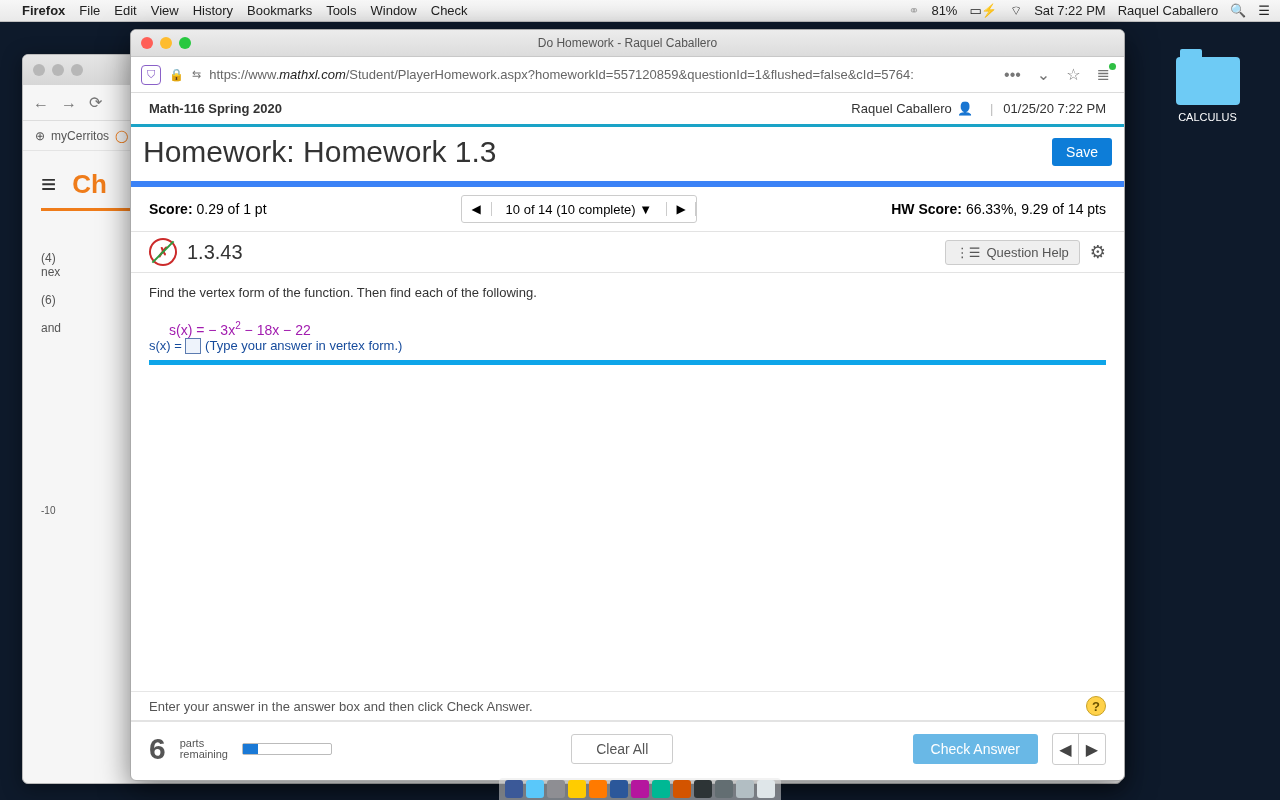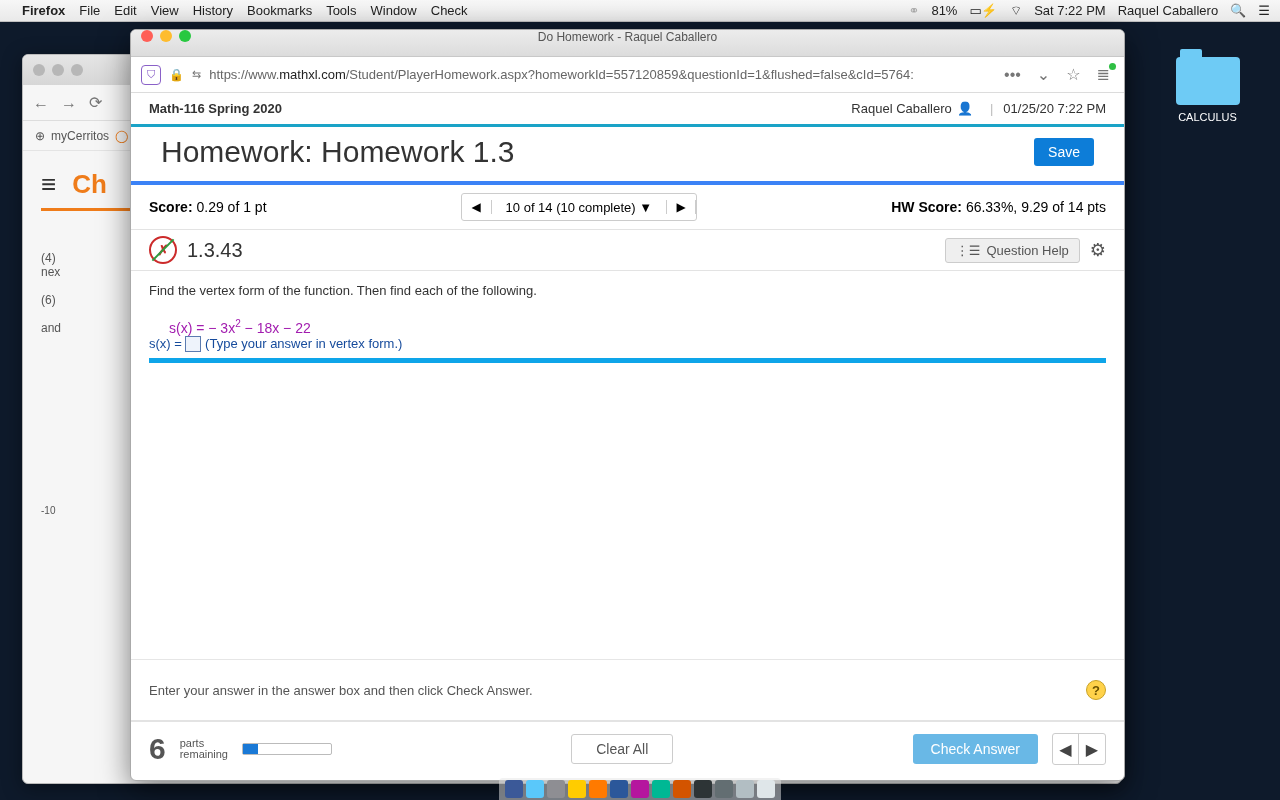--- a/index.html
+++ b/index.html
@@ -22,40 +22,40 @@
   .bgwin .dot{ width:12px; height:12px; border-radius:50%; background:#b7b7b7; }
   .bgwin .nav { height:36px; display:flex; align-items:center; padding:0 10px; gap:12px; color:#777; border-bottom:1px solid #ddd; font-size:16px;}
   .bgwin .bookmark { height:30px; display:flex; align-items:center; padding:0 12px; gap:6px; color:#555; font-size:12px; border-bottom:1px solid #e4e4e4;}
   .bgwin .body { padding:18px; }
   .bgwin .hamwrap{ display:flex; align-items:center; gap:16px; font-size:26px; color:#333;}
   .bgwin .brand{ color:#ef7c1a; font-weight:700;}
   .bgwin .orangeline{ height:3px; background:#ef7c1a; margin-top:8px; width:100%;}
   .bgwin .side{ margin-top:40px; font-size:12px; color:#555;}
   
   .fgwin { position:absolute; top:7px; left:130px; width:995px; height:752px; background:#fff; border:1px solid #aaa; border-radius:6px; box-shadow:0 8px 30px rgba(0,0,0,.5); overflow:hidden; display:flex; flex-direction:column;}
-  .fg-title { height:27px; background:linear-gradient(#ececec,#dcdcdc); display:flex; align-items:flex-start; font-size:12px; color:#555; position:relative; border-bottom:1px solid #c8c8c8;}
+  .fg-title { height:27px; background:linear-gradient(#ececec,#dcdcdc); display:flex; align-items:center; font-size:12px; color:#555; position:relative; border-bottom:1px solid #c8c8c8;}
   .traffic { display:flex; gap:7px; padding-left:10px;}
   .traffic span{ width:12px; height:12px; border-radius:50%; display:block;}
   .tl-r{background:#ff5f57;} .tl-y{background:#febc2e;} .tl-g{background:#28c840;}
   .fg-title .tcenter{ position:absolute; left:0; right:0; text-align:center; pointer-events:none;}
   .fg-url { height:36px; display:flex; align-items:center; padding:0 10px; gap:8px; border-bottom:1px solid #dcdcdc; font-size:13px; color:#666;}
   .fg-url .shield{ width:20px; height:20px; border:1px solid #8a61c8; color:#8a61c8; border-radius:4px; display:flex; align-items:center; justify-content:center; font-size:11px;}
   .fg-url .lock{ font-size:12px; color:#777;}
   .fg-url .urltxt { flex:1; white-space:nowrap; overflow:hidden;}
-  .fg-url .urltxt .dom{ color:#222;}
+  .fg-url .urltxt .dom{ color:#222;font-style:italic;}
   .fg-url .ricon{ color:#777; font-size:16px; padding:0 4px;}
   .fg-url .greenbadge{ position:relative; font-size:16px;}
   .fg-url .greenbadge::after{ content:""; width:7px; height:7px; background:#2fbf44; border-radius:50%; position:absolute; top:-2px; right:-2px;}
   
   .course-bar{ height:34px; border-bottom:3px solid #1aa3c7; display:flex; align-items:center; padding:0 18px; font-size:13px; color:#333;}
   .course-bar .cname{ font-weight:700;}
   .course-bar .spacer{ flex:1;}
   .course-bar .uicon{ color:#888; margin:0 6px;}
   .course-bar .pipe{ color:#bbb; margin:0 10px;}
-  .hw-title-row{ display:flex; align-items:center; padding:8px 30px 12px; border-bottom:4px solid #3b82f6;}
+  .hw-title-row{ display:flex; align-items:center; padding:8px 12px 12px; border-bottom:6px solid #3b82f6;}
   .hw-title-row h1{ font-size:30px; font-weight:400; color:#333;}
   .save-btn{ margin-left:auto; background:#0d7dd8; color:#fff; border:none; border-radius:3px; padding:6px 14px; font-size:14px;}
   .score-row{ display:flex; align-items:center; padding:8px 18px; border-bottom:1px solid #e3e3e3; font-size:14px;}
   .score-row .navbox{ margin:0 auto; display:flex; align-items:center; border:1px solid #ccc; border-radius:3px; height:28px;}
   .score-row .navbox .arrow{ width:30px; text-align:center; border-left:1px solid #ccc; border-right:1px solid #ccc; font-size:12px;}
   .score-row .navbox .arrow:first-child{border-left:none;}
   .score-row .navbox .mid{ padding:0 14px; font-size:13px;}
   .score-row .bold{ font-weight:700;}
   .qhdr{ display:flex; align-items:center; padding:6px 18px; border-bottom:1px solid #e3e3e3;}
   .qhdr .qbadge{ width:28px; height:28px; border:2px solid #cc2b2b; border-radius:50%; color:#cc2b2b; font-size:14px; display:flex; align-items:center; justify-content:center; margin-right:10px; position:relative; font-weight:700;}
@@ -65,21 +65,21 @@
   .qhelp{ border:1px solid #ccc; border-radius:3px; padding:4px 10px; font-size:13px; color:#555; display:flex; align-items:center; gap:6px;}
   .gear{ font-size:18px; color:#555;}
   .qbody{ flex:1; padding:12px 18px; font-size:13px; color:#333; overflow:auto;}
   .qbody .instr{ margin-bottom:20px;}
   .qbody .parts{ margin-bottom:14px;}
   .qbody .parts b{ font-weight:700;}
   .qbody .eqn{ color:#a21caf; font-size:14px; padding-left:20px; margin-bottom:0;}
   .qbody .eqn sup{ font-size:10px;}
   .qbody .ans{ color:#164b9c; padding-bottom:6px; border-bottom:5px solid #0ea5e9; margin-bottom:6px;}
   .ansbox{ display:inline-block; width:16px; height:16px; border:1px solid #5b7bb0; vertical-align:middle; background:#eef3fb;}
-  .hint-row{ padding:20px 18px; font-size:13px; color:#555; display:flex; align-items:center; border-top:1px solid #e6e6e6;}
+  .hint-row{ padding:4px 18px; font-size:13px; color:#555; display:flex; align-items:center; border-top:1px solid #e6e6e6;}
   .hint-row .qmark{ margin-left:auto; width:20px; height:20px; border-radius:50%; background:#ffd24a; border:1px solid #c9a227; color:#6b5200; display:flex; align-items:center; justify-content:center; font-weight:700; font-size:13px;}
   .footer{ padding:10px 18px 14px; display:flex; align-items:center; gap:14px; border-top:2px solid #e3e3e3;}
   .footer .big6{ font-size:30px; font-weight:700; color:#555;}
   .footer .ptxt{ font-size:11px; line-height:11px; color:#555;}
   .footer .prog{ width:90px; height:12px; border:1px solid #bbb; border-radius:2px; position:relative; background:#fff;}
   .footer .prog .fill{ position:absolute; left:0; top:0; bottom:0; width:17%; background:#1a79d6;}
   .footer .midbtn{ margin:0 auto; border:1px solid #ccc; background:#fff; color:#555; padding:6px 24px; border-radius:3px; font-size:14px;}
   .footer .check{ background:#69b8e6; color:#fff; border:none; padding:7px 18px; border-radius:3px; font-size:14px;}
   .footer .navpair{ border:1px solid #ccc; border-radius:3px; display:flex;}
   .footer .navpair span{ width:26px; height:30px; display:flex; align-items:center; justify-content:center; color:#444;}

